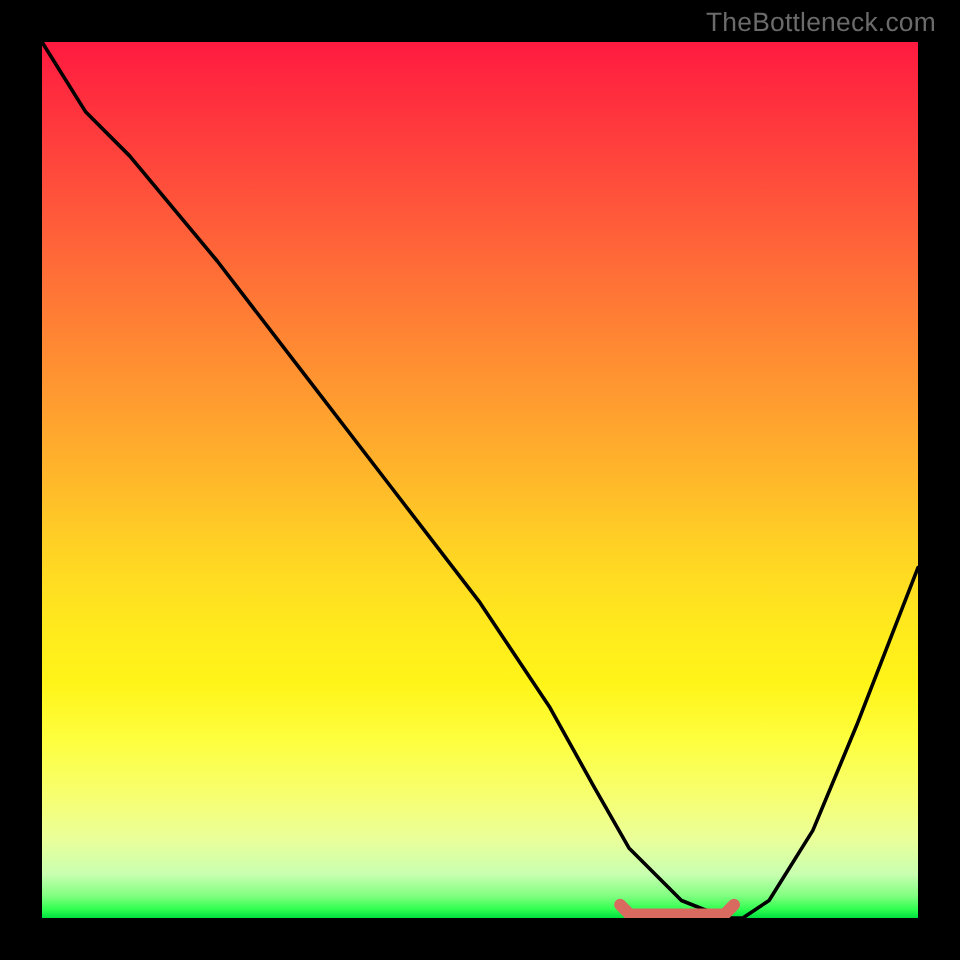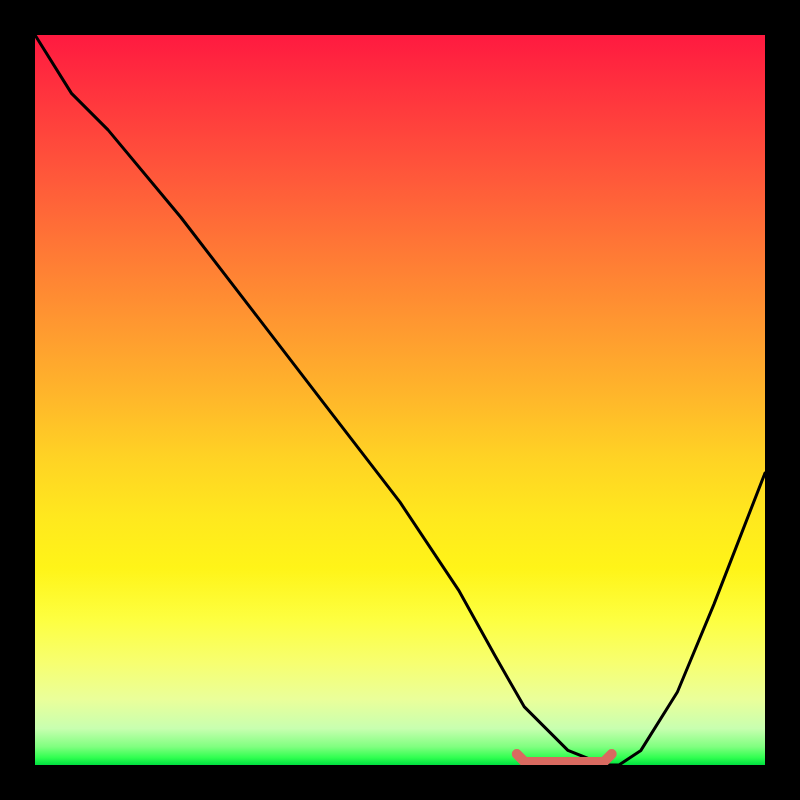--- a/index.html
+++ b/index.html
@@ -55,20 +55,21 @@
     position: absolute;
     left: 0; top: 0;
     width: 100%;
     height: 100%;
   }
 </style>
 </head>
 <body>
 
 <div class="container">
+  <div class="watermark">TheBottleneck.com</div>
   <div class="plot-area">
     <div class="gradient"></div>
     <svg class="curve-svg" viewBox="0 0 730 730" preserveAspectRatio="none">
       <path d="M0.0 0.0 L36.5 58.4 L73.0 94.9 L146.0 182.5 L219.0 277.4 L292.0 372.3 L365.0 467.2 L423.4 554.8 L459.9 620.5 L489.1 671.6 L532.9 715.4 L569.4 730.0 L584.0 730.0 L605.9 715.4 L642.4 657.0 L678.9 569.4 L730.0 438.0" id="main-curve-path" fill="none" stroke="#000" stroke-width="3" stroke-linecap="round" stroke-linejoin="round"></path>
       <path d="M 481.8 719.0 L 489.8 727.0 L 568.7 727.0 L 576.7 719.0" id="valley-marker-path" fill="none" stroke="#d96a60" stroke-width="10" stroke-linecap="round" stroke-linejoin="round"></path>
     </svg>
   </div>
 </div>
 
 </body></html>

